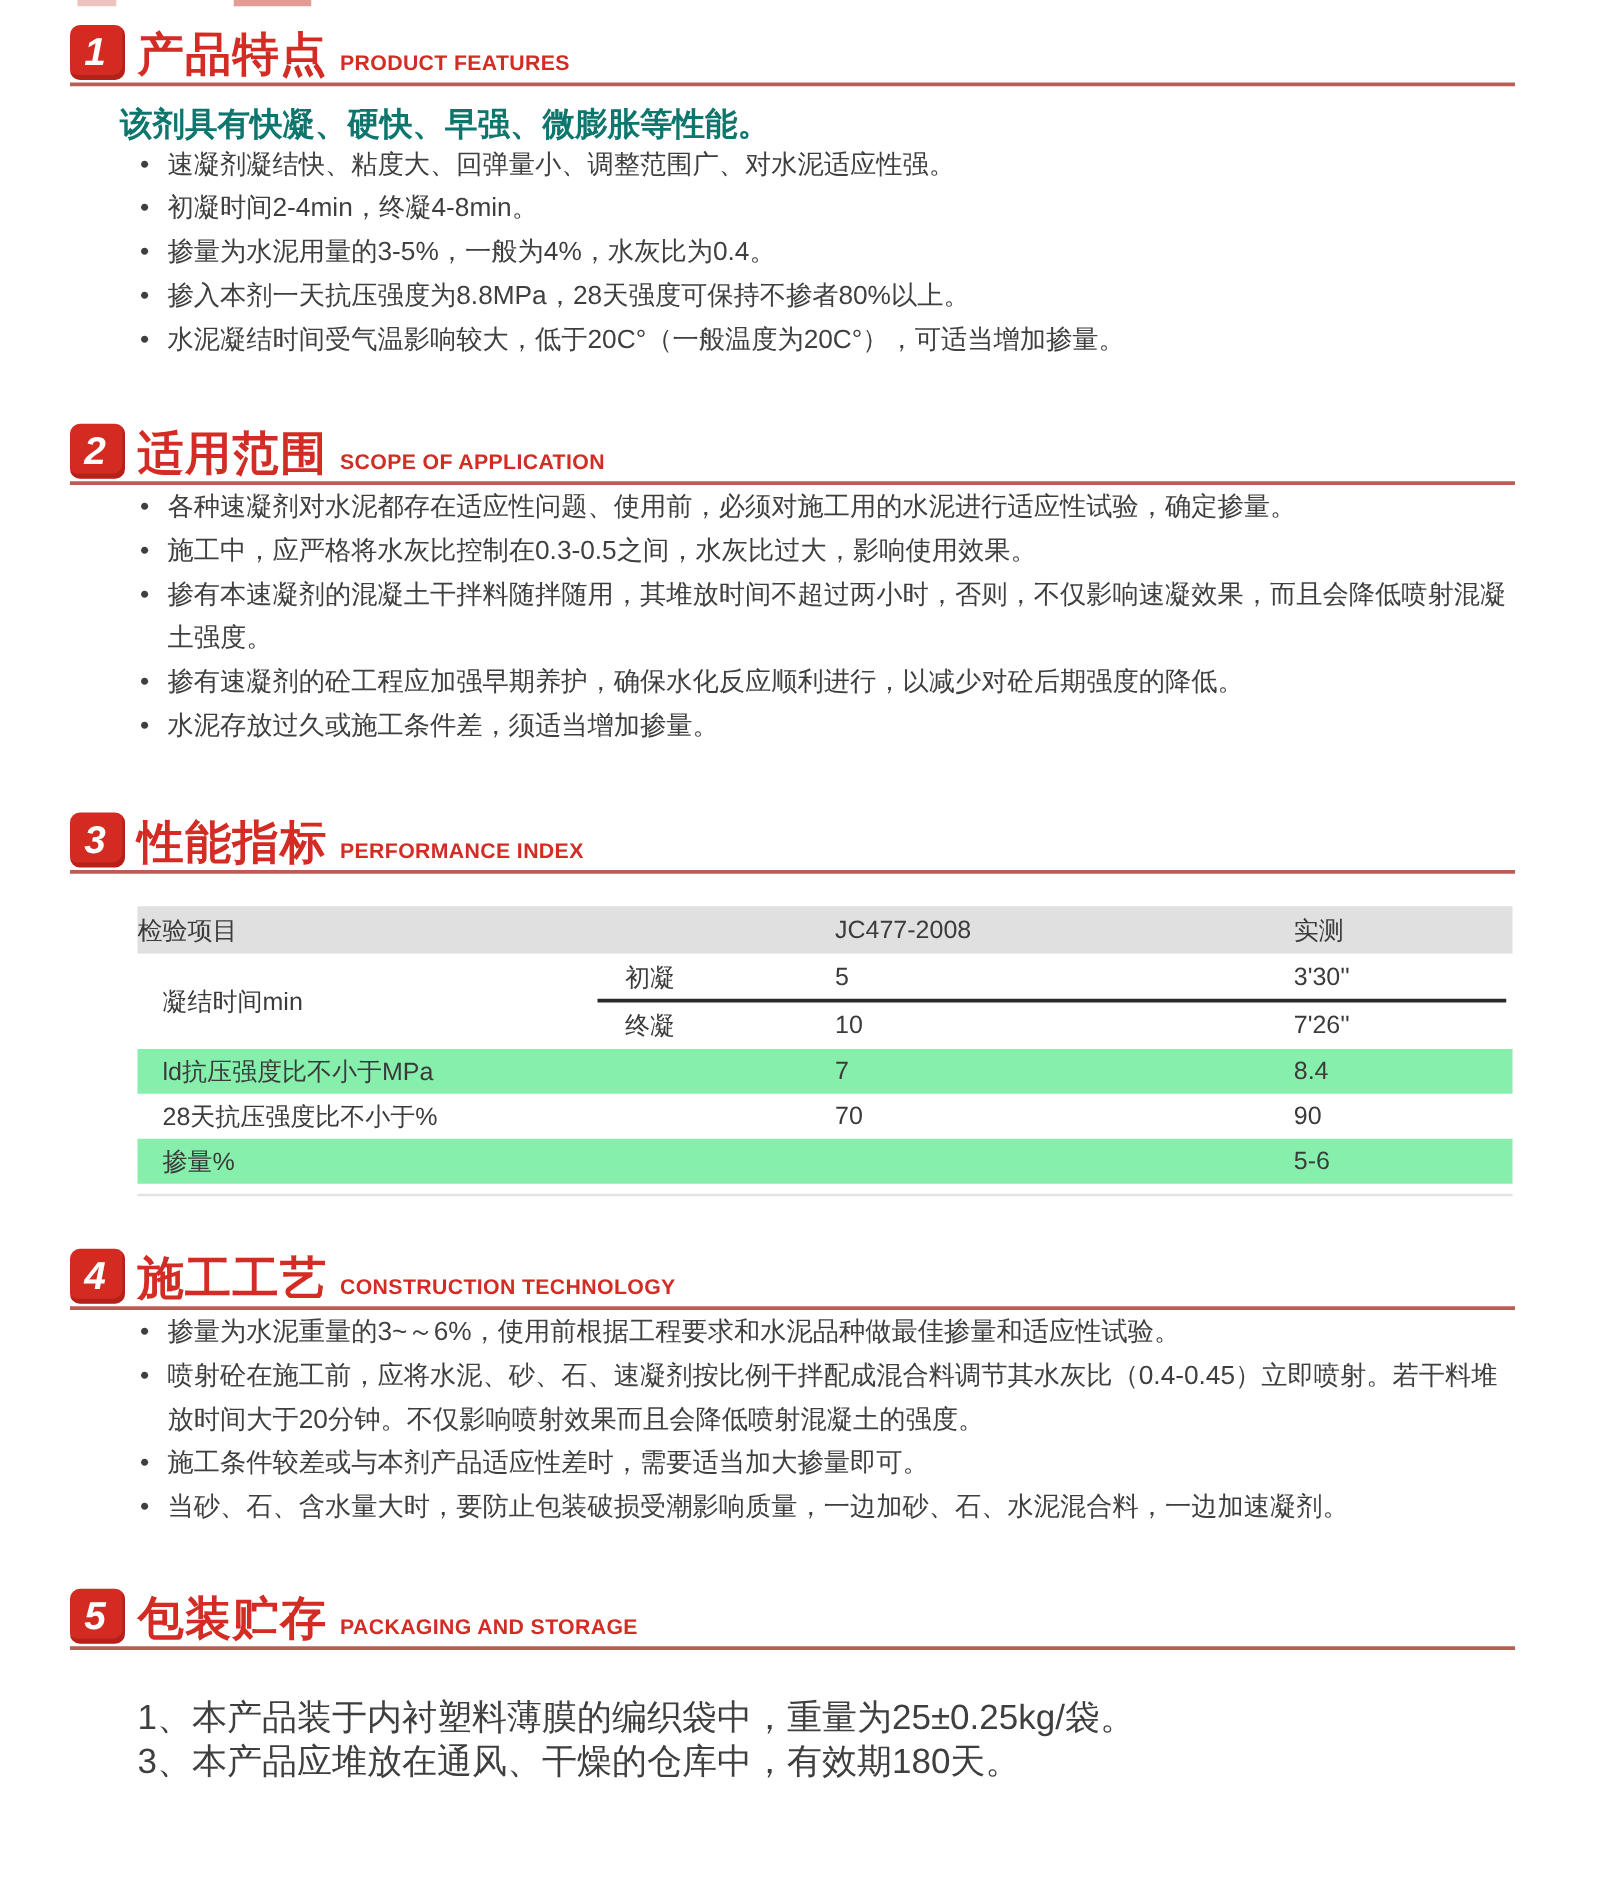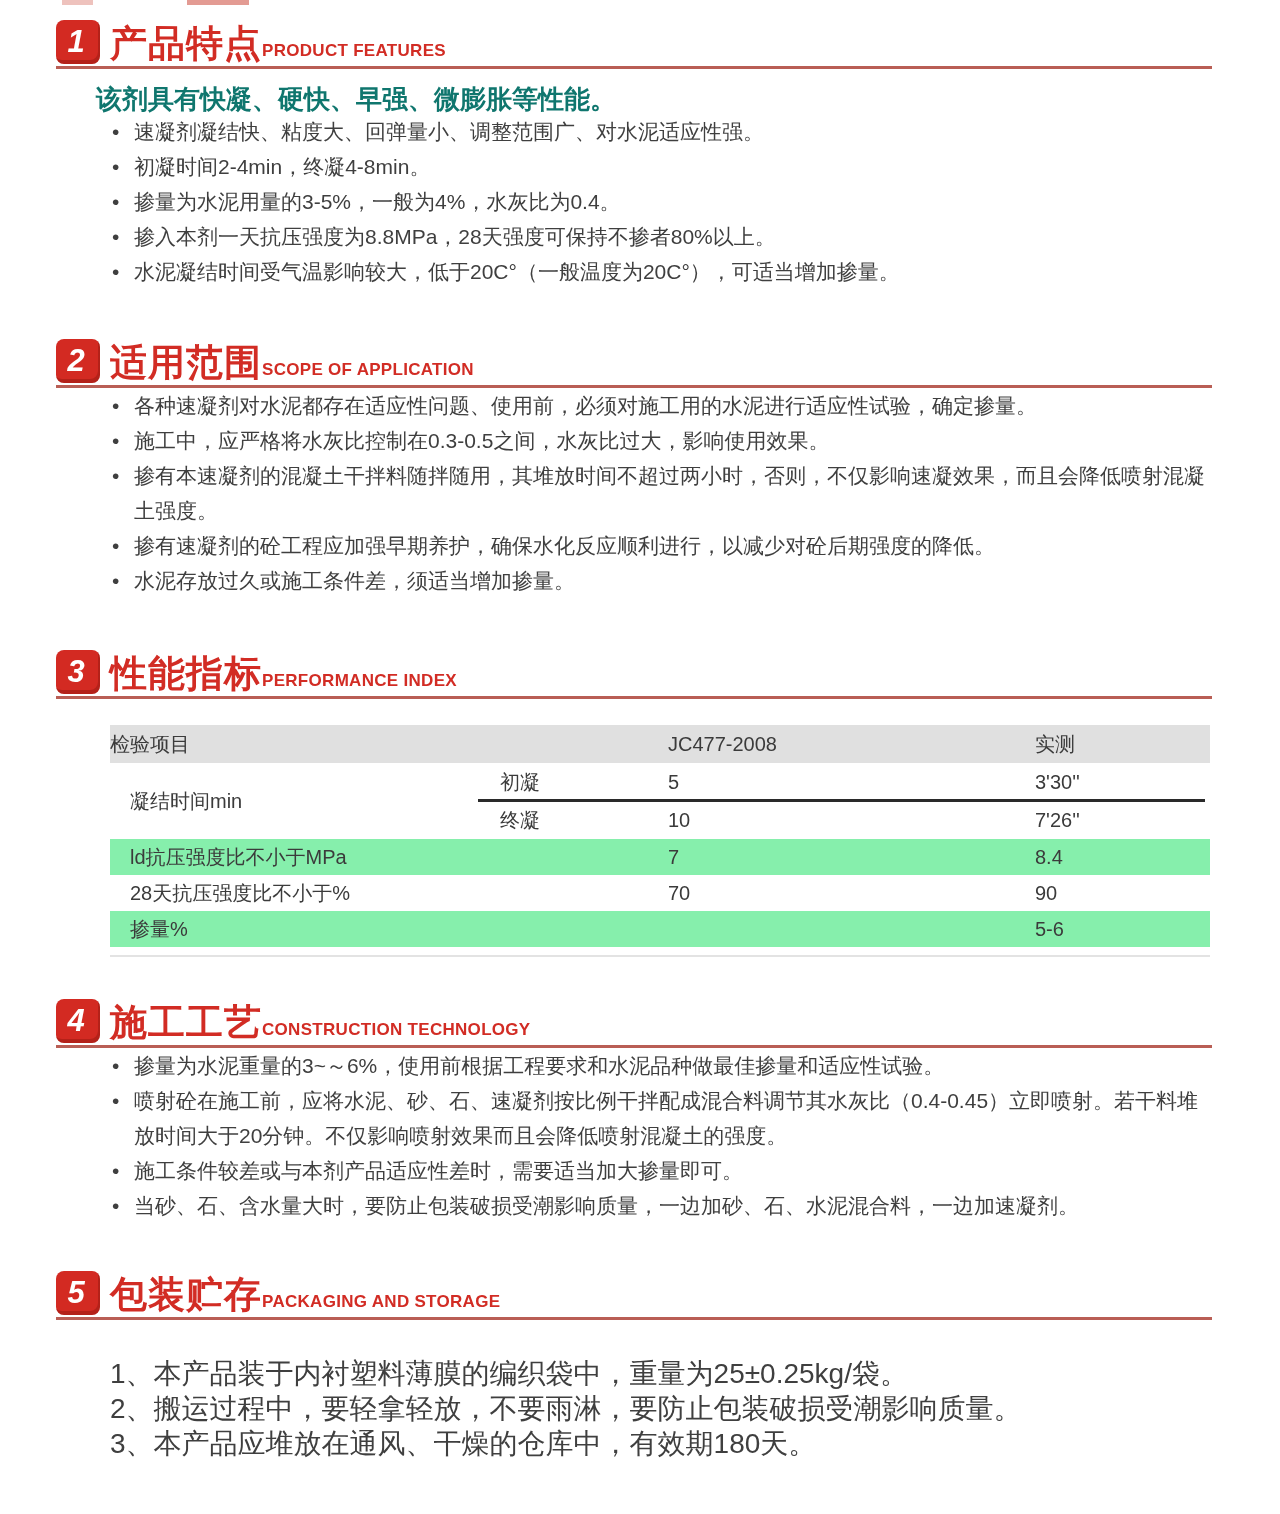--- a/index.html
+++ b/index.html
@@ -30,21 +30,21 @@
     display:flex; align-items:center; justify-content:center;
     box-shadow: inset -2px -4px 0 rgba(110,12,8,0.30);
     padding-right:4px;
   }
   .title-cn {
     font-size:37px; font-weight:bold; color:#d22c24;
     line-height:1.05; margin-left:10px; letter-spacing:1px;text-align:center;
   }
   .title-en {
     font-size:17px; font-weight:bold; color:#d22c24;
-    line-height:1.1; padding-bottom:3px; letter-spacing:0.3px;
+    margin-left:10px; line-height:1.1; padding-bottom:3px; letter-spacing:0.3px;
     white-space:nowrap;
   }
 
   .intro {
     margin:15px 0 0 96px;
     font-size:26px; line-height:30px; font-weight:bold; color:#0f766e;
   }
 
   ul.bullets {
     list-style:none; margin:0; padding:0;
@@ -188,17 +188,16 @@
 
   <div class="sec-header mt-s5">
     <div class="badge">
       <span>5</span>
     </div>
     <div class="title-cn">包装贮存</div>
     <div class="title-en">PACKAGING AND STORAGE</div>
   </div>
   <div class="numlist">
     <div class="numitem">1、本产品装于内衬塑料薄膜的编织袋中，重量为25±0.25kg/袋。</div>
-    <div class="numitem">2、搬运过程中，要轻拿轻放，不要雨淋，要防止包装破损受潮影响质量。</div>
     <div class="numitem">3、本产品应堆放在通风、干燥的仓库中，有效期180天。</div>
   </div>
 
 </div>
 
 </body></html>

